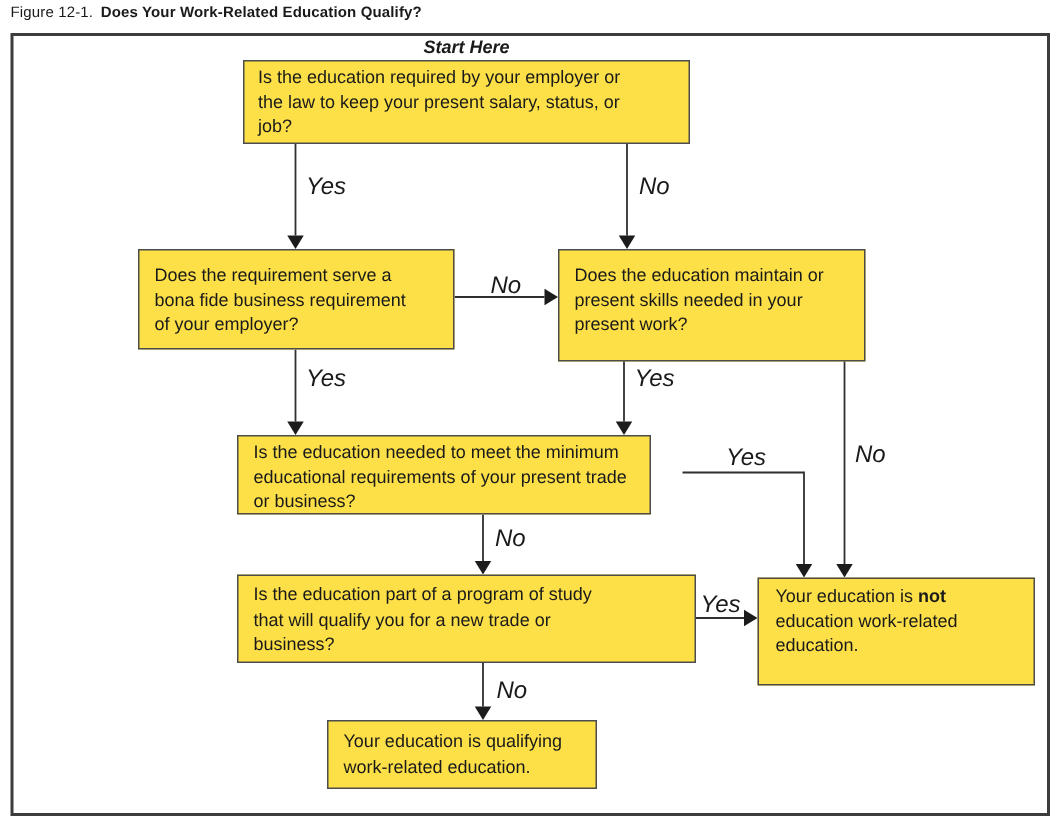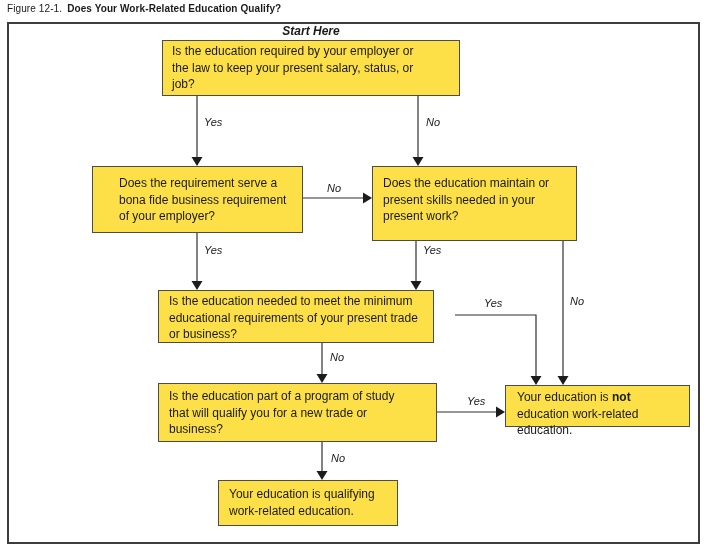--- a/index.html
+++ b/index.html
@@ -30,21 +30,21 @@
   }
   .node {
     position: absolute;
     border: 1px solid #4c4c4c;
     background: #fde047;
     font-size: 12px; line-height: 16.5px;
   }
   .ln { display: block; white-space: nowrap; }
   .elabel {
     position: absolute;
-    font-size: 11px; font-style: italic; white-space: nowrap;
+    font-size: 16px; font-style: italic; white-space: nowrap;
   }
   svg.connectors { position: absolute; left: 0; top: 0; }
   svg.connectors path { stroke: #2f2f2f; stroke-width: 1.2; fill: none; }
   svg.connectors polygon { fill: #1c1c1c; stroke: none; }
 </style>
 </head>
 <body>
 
 <div class="stage">
 
@@ -78,45 +78,45 @@
   </svg>
 
   <div class="start-label">Start Here</div>
 
   <div class="node" style="left:162px; top:40px; width:298px; height:56px; padding:2px 6px 0 9px;">
     <span class="ln">Is the education required by your employer or</span>
     <span class="ln">the law to keep your present salary, status, or</span>
     <span class="ln">job?</span>
   </div>
 
-  <div class="node" style="left:92px; top:166px; width:211px; height:67px; padding:8px 4px 0 26px;">
+  <div class="node" style="left:92px; top:166px; width:211px; height:67px; padding:8px 4px 0 10px;">
     <span class="ln">Does the requirement serve a</span>
     <span class="ln">bona fide business requirement</span>
     <span class="ln">of your employer?</span>
   </div>
 
   <div class="node" style="left:372px; top:166px; width:205px; height:75px; padding:8px 4px 0 10px;">
     <span class="ln">Does the education maintain or</span>
     <span class="ln">present skills needed in your</span>
     <span class="ln">present work?</span>
   </div>
 
   <div class="node" style="left:158px; top:290px; width:276px; height:53px; padding:2px 4px 0 10px;">
     <span class="ln">Is the education needed to meet the minimum</span>
     <span class="ln">educational requirements of your present trade</span>
     <span class="ln">or business?</span>
   </div>
 
-  <div class="node" style="left:158px; top:383px; width:279px; height:59px; padding:4px 4px 0 10px;">
+  <div class="node" style="left:158px; top:383px; width:306px; height:59px; padding:4px 4px 0 10px;">
     <span class="ln">Is the education part of a program of study</span>
     <span class="ln">that will qualify you for a new trade or</span>
     <span class="ln">business?</span>
   </div>
 
-  <div class="node" style="left:505px; top:385px; width:185px; height:42px; padding:3px 4px 0 11px;">
+  <div class="node" style="left:505px; top:385px; width:185px; height:72px; padding:3px 4px 0 11px;">
     <span class="ln"><span>Your education is </span><span style="font-weight:bold">not</span></span>
     <span class="ln">education work-related</span>
     <span class="ln">education.</span>
   </div>
 
   <div class="node" style="left:218px; top:480px; width:180px; height:46px; padding:5px 4px 0 10px;">
     <span class="ln">Your education is qualifying</span>
     <span class="ln">work-related education.</span>
   </div>
 

